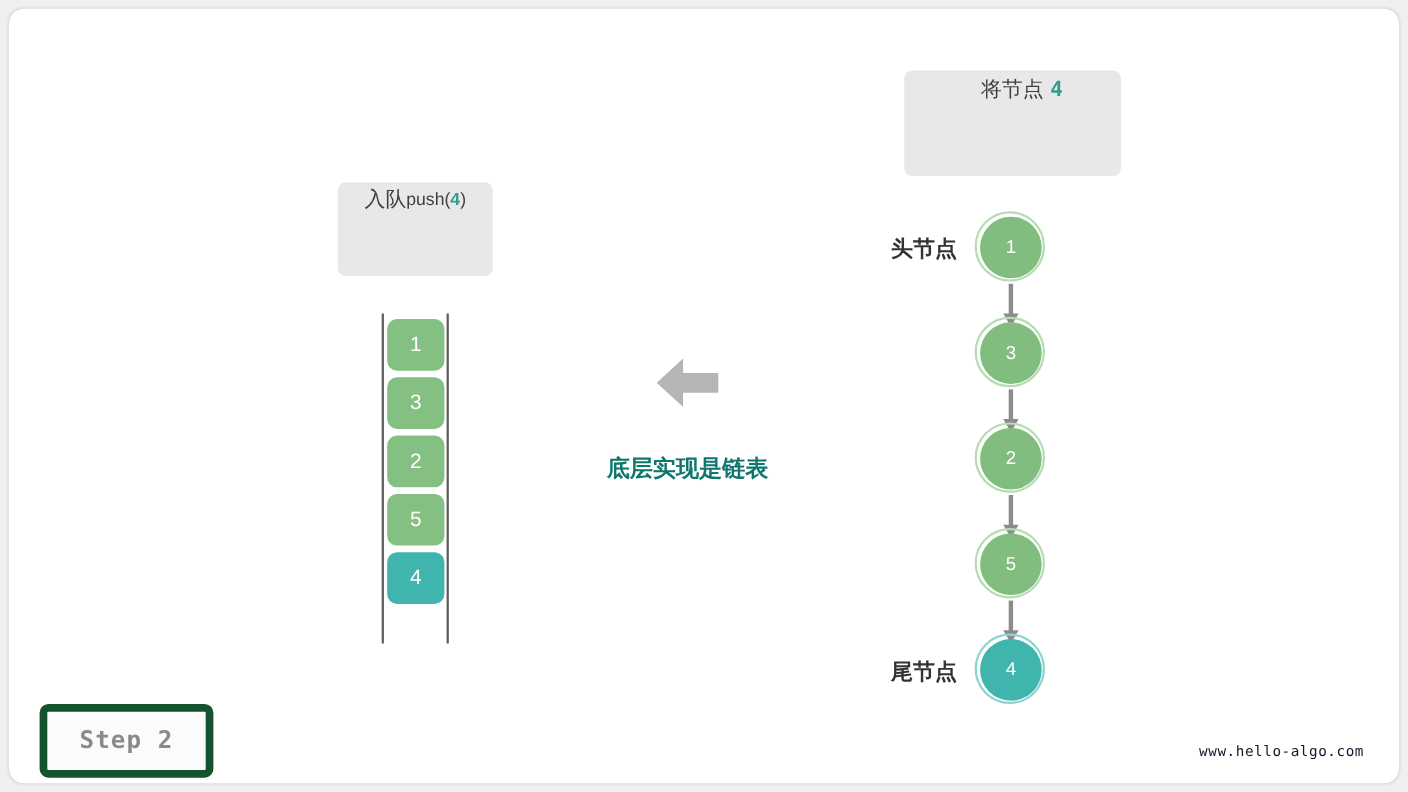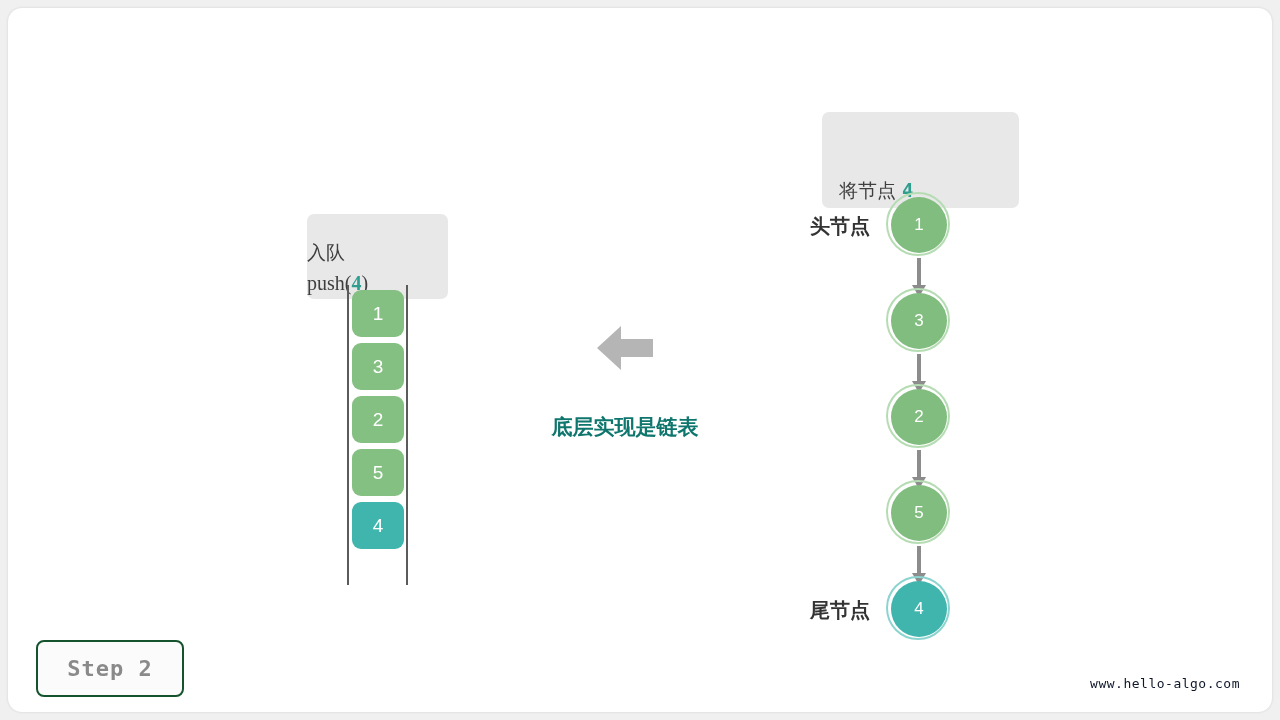--- a/index.html
+++ b/index.html
@@ -30,24 +30,23 @@
     box-shadow: 0 0 3px rgba(0,0,0,0.13);
   }
 
   
   .callout {
     position: absolute;
     background: #e8e8e8;
     border-radius: 7px;
     color: #3f3f3f;
     display: flex;
-    flex-direction: column;
-    justify-content: flex-end;
+    flex-direction: row;
+    justify-content: center;
     box-sizing: border-box;
-    margin-top: 48px;
   }
   .callout .line {
     white-space: nowrap;
   }
 
   #tip-append {
     left: 822px;
     top: 64px;
     width: 197px;
     height: 96px;
@@ -65,22 +64,22 @@
 
   #tip-push {
     left: 307px;
     top: 166px;
     width: 141px;
     height: 85px;
     font-size: 19px;
     line-height: 31px;
   }
   #tip-push .mono {
-    font-family: Liberation Serif, serif;
-    font-size: 20px;
+    font-family: Liberation Sans, sans-serif;
+    font-size: 16px;
     letter-spacing: 0px;
   }
   #tip-push .accent {
     color: #2f9e8f;
     font-weight: bold;
   }
 
   
   #queue {
     position: absolute;
@@ -191,21 +190,21 @@
     text-align: right;
   }
 
   
   #step-badge {
     position: absolute;
     left: 36px;
     top: 640px;
     width: 144px;
     height: 53px;
-    border: 2px solid #14532d;
+    border: 7px solid #14532d;
     border-radius: 8px;
     background: #fbfbfb;
     display: flex;
     align-items: center;
     justify-content: center;
     color: #8a8a8a;
     font-family: "DejaVu Sans Mono", monospace;
     font-weight: bold;
     font-size: 22px;
     letter-spacing: 1px;

